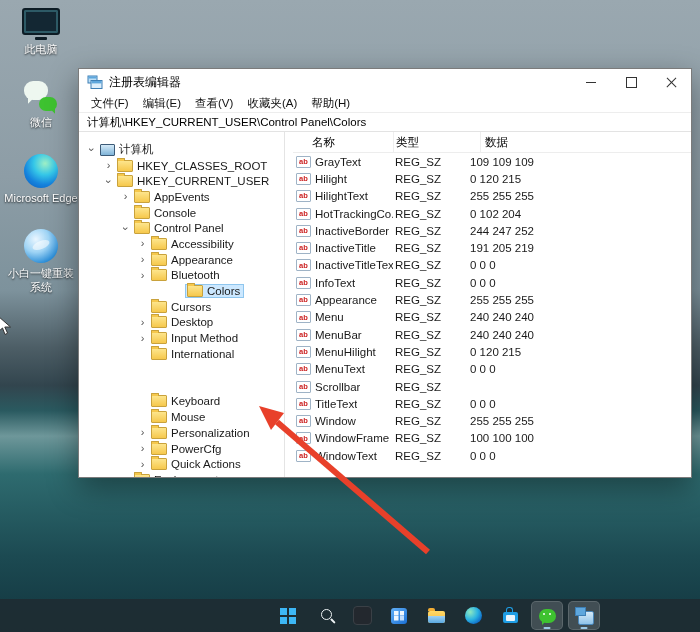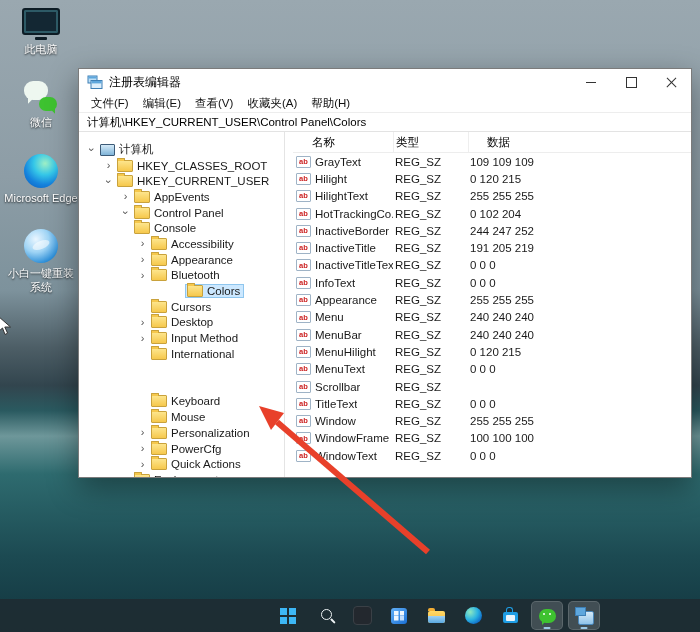--- a/index.html
+++ b/index.html
@@ -74,21 +74,21 @@
   .folder-icon::before{content:"";position:absolute;top:-3px;left:-1px;width:6px;height:2px;background:#f6c84c;
     border:1px solid #c9a23c;border-bottom:none;border-radius:1px 1px 0 0;}
   .computer-icon{width:13px;height:10px;border:1px solid #3b5a77;border-radius:1px;margin-right:4px;flex:0 0 auto;
     background:linear-gradient(#d5eaf8,#7fb4d8);}
   
   .list-pane{flex:1;display:flex;flex-direction:column;min-width:0;font-size:11.5px;}
   .list-header{display:flex;height:20px;align-items:center;border-bottom:1px solid #ededed;color:#000;flex:0 0 auto;}
   .h{box-sizing:border-box;height:100%;display:flex;align-items:center;}
   .h.hname{width:100px;padding-left:19px;}
   .h.htype{width:75px;border-left:1px solid #eeeeee;padding-left:2px;}
-  .h.hdata{flex:1;border-left:1px solid #eeeeee;padding-left:18px;}
+  .h.hdata{flex:1;border-left:1px solid #eeeeee;padding-left:4px;margin-left:12px;}
   .list-body{flex:1;overflow:hidden;}
   .lrow{display:flex;height:17.3px;align-items:center;color:#1a1a1a;}
   .c{box-sizing:border-box;white-space:nowrap;overflow:hidden;}
   .c.cname{width:100px;display:flex;align-items:center;padding-left:3px;}
   .c.ctype{width:75px;padding-left:2px;}
   .c.cdata{flex:1;padding-left:2px;}
   .ab-icon{display:inline-flex;justify-content:center;align-items:center;width:13px;height:10px;flex:0 0 auto;
     border:1px solid #9fb3c6;background:#fff;color:#cc2222;font-size:7.5px;font-weight:bold;line-height:1;
     border-radius:1px;margin-right:4px;}
   .vname{overflow:hidden;text-overflow:clip;white-space:nowrap;}
@@ -218,31 +218,31 @@
           </span>
         </div>
         <div class="tree-item" style="padding-left: 40px;">
           <span class="twisty">›</span>
           <span class="nwrap">
             <span class="folder-icon"></span>
             <span class="node-label">AppEvents</span>
           </span>
         </div>
         <div class="tree-item" style="padding-left: 40px;">
+          <span class="twisty"></span>
+          <span class="nwrap">
+            <span class="folder-icon"></span>
+            <span class="node-label">Console</span>
+          </span>
+        </div>
+        <div class="tree-item" style="padding-left: 40px;">
           <span class="twisty down">›</span>
           <span class="nwrap">
             <span class="folder-icon"></span>
             <span class="node-label">Control Panel</span>
-          </span>
-        </div>
-        <div class="tree-item" style="padding-left: 40px;">
-          <span class="twisty"></span>
-          <span class="nwrap">
-            <span class="folder-icon"></span>
-            <span class="node-label">Console</span>
           </span>
         </div>
         <div class="tree-item" style="padding-left: 57px;">
           <span class="twisty">›</span>
           <span class="nwrap">
             <span class="folder-icon"></span>
             <span class="node-label">Accessibility</span>
           </span>
         </div>
         <div class="tree-item" style="padding-left: 57px;">

